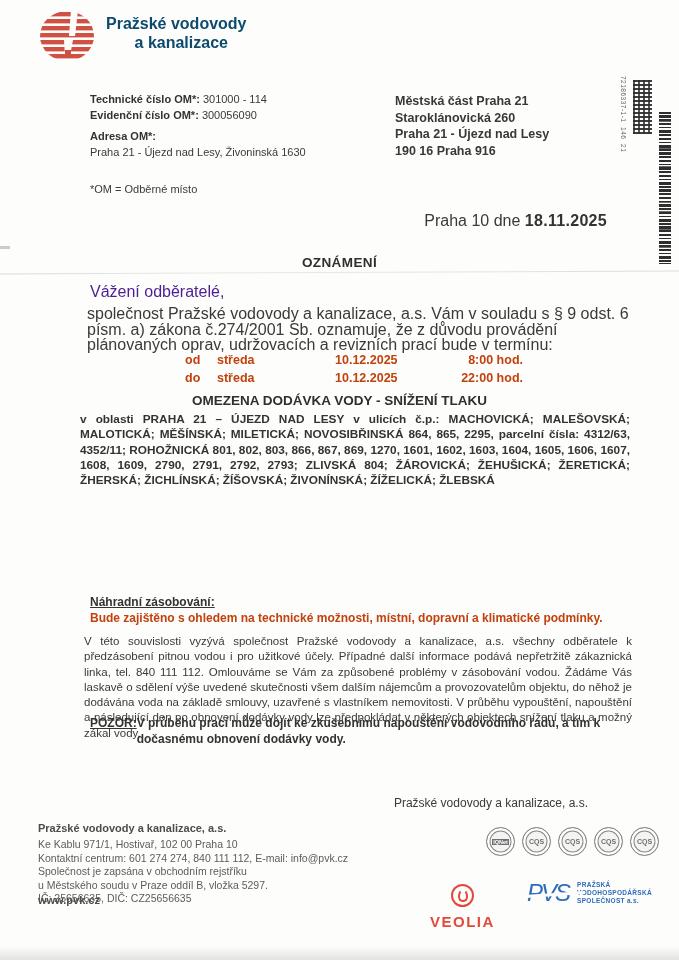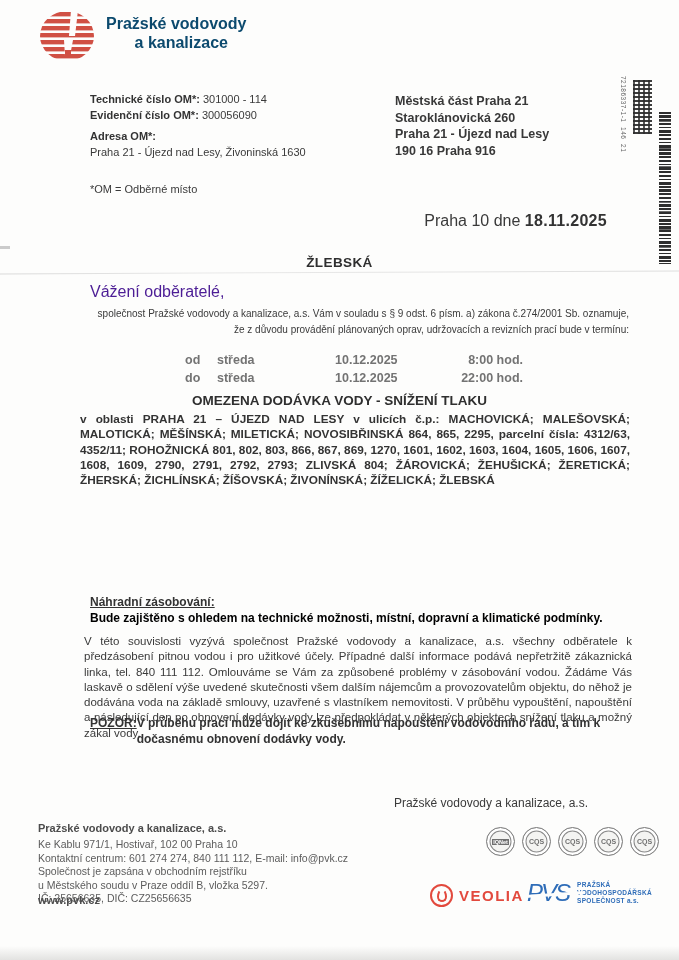--- a/index.html
+++ b/index.html
@@ -35,46 +35,46 @@
   
   .dateline{right:72px;top:212px;font-size:16px;}
   .dateline b{font-weight:bold;color:#333;letter-spacing:.3px;}
   
   .fold{left:0;top:272px;width:679px;height:1px;background:linear-gradient(90deg,#bdbdbd,#d8d8d8 30%,#cfcfcf 70%,#c4c4c4);opacity:.55;transform:rotate(-.25deg);}
   .edge-mark{left:0;top:246px;width:10px;height:3px;background:#9a9a9a;opacity:.5;}
   .bottom-shadow{left:0;top:946px;width:679px;height:14px;background:linear-gradient(180deg,transparent,#d7d7d5);opacity:.7;}
   
   .oznameni{left:0;top:255px;width:679px;text-align:center;font-weight:bold;font-size:13.5px;color:#2f2f2f;letter-spacing:.4px;}
   .salutation{left:90px;top:283px;font-size:16px;font-weight:normal;color:#4c1d95;}
-  .intro{left:87px;top:306px;width:542px;font-size:10px;line-height:15.5px;text-align:right;}
-  .schedule{left:185px;top:352px;font-size:12.5px;font-weight:bold;color:#737373;}
+  .intro{left:87px;top:306px;width:542px;font-size:16px;line-height:15.5px;}
+  .schedule{left:185px;top:352px;font-size:12.5px;font-weight:bold;color:#c2410c;}
   .schedule .srow{display:flex;line-height:17.5px;}
   .schedule .c1{width:32px;}
   .schedule .c2{width:118px;}
   .schedule .c3{width:110px;}
   .schedule .c4{width:78px;text-align:right;}
   .restriction{left:0;top:393px;width:679px;text-align:center;font-weight:bold;font-size:13.5px;color:#2f2f2f;}
   .area{left:80px;top:412px;width:550px;font-size:11.8px;line-height:15.3px;font-weight:bold;color:#333;text-align:justify;}
   .supply-h{left:90px;top:595px;font-size:12px;font-weight:bold;text-decoration:underline;color:#333;}
-  .supply-t{left:90px;top:611px;width:545px;font-size:12px;font-weight:bold;color:#000000;}
+  .supply-t{left:90px;top:611px;width:545px;font-size:12px;font-weight:bold;color:#c2410c;}
   .body-par{left:84px;top:634px;width:548px;font-size:11.5px;line-height:15.3px;text-align:justify;}
   .pozor{left:90px;top:716px;display:flex;font-size:12px;font-weight:bold;color:#333;line-height:15.5px;}
   .pozor-label{text-decoration:underline;white-space:nowrap;}
   .pozor-text{width:478px;}
   .signature{left:360px;top:796px;width:262px;text-align:center;font-size:12px;}
   
   .f-company{left:38px;top:822px;font-size:11px;font-weight:bold;color:#4c4c4c;}
   .f-lines{left:38px;top:838px;font-size:10.5px;line-height:13.5px;color:#5c5c5c;}
   .f-web{left:38px;top:894px;font-size:11px;font-weight:bold;color:#4c4c4c;}
   .stamps{left:486px;top:827px;display:flex;gap:7px;}
   .stamp{width:27px;height:27px;border-radius:50%;border:1.5px solid #7a7a7a;box-shadow:inset 0 0 0 2.5px #fff, inset 0 0 0 3.5px #8a8a8a;
     display:flex;align-items:center;justify-content:center;font-size:7px;font-weight:bold;color:#6f6f6f;background:#f4f4f2;}
   .stamp.first span{background:#6f6f6f;color:#fff;padding:0 1px;font-size:5.5px;}
   
-  .veolia{left:430px;top:884px;display:flex;align-items:center;gap:6px;}
+  .veolia{left:430px;top:884px;display:flex;align-items:center;gap:6px;flex-direction:column;}
   .veolia-ring{width:19px;height:19px;border-radius:50%;border:2.5px solid #e2493d;position:relative;}
   .veolia-ring::after{content:"";position:absolute;left:5px;top:3px;width:6px;height:9px;border:2px solid #e2493d;border-radius:50% 50% 50% 50%/60% 60% 40% 40%;border-top-color:transparent;}
   .veolia-word{color:#e2493d;font-weight:bold;font-size:15px;letter-spacing:1.5px;}
   
   .pvs{left:527px;top:881px;display:flex;align-items:center;gap:8px;}
   .pvs-abbr{color:#2f6db8;font-weight:normal;font-style:italic;font-size:24px;letter-spacing:-2px;position:relative;line-height:24px;}
   .pvs-abbr::after{content:"";position:absolute;left:-2px;top:12px;width:60px;height:2.5px;background:#fdfdfc;transform:rotate(-4deg);}
   .pvs-lines{color:#2f6db8;font-weight:bold;font-size:6.5px;line-height:8px;letter-spacing:.3px;}
   svg{display:block;}
 </style>
@@ -139,21 +139,21 @@
 
   <div class="abs dateline">
     <span>Praha 10 dne</span>
     <b>18.11.2025</b>
   </div>
 
   <div class="abs fold"></div>
   <div class="abs edge-mark"></div>
   <div class="abs bottom-shadow"></div>
 
-  <div class="abs oznameni">ŽLEBSKÁ</div>
+  <div class="abs oznameni">OZNÁMENÍ</div>
   <div class="abs salutation">Vážení odběratelé,</div>
   <div class="abs intro">společnost Pražské vodovody a kanalizace, a.s. Vám v souladu s § 9 odst. 6 písm. a) zákona č.274/2001 Sb. oznamuje, že z důvodu provádění plánovaných oprav, udržovacích a revizních prací bude v termínu:</div>
 
   <div class="abs schedule">
     <div class="srow">
       <span class="c1">od</span>
       <span class="c2">středa</span>
       <span class="c3">10.12.2025</span>
       <span class="c4">8:00  hod.</span>
     </div>

